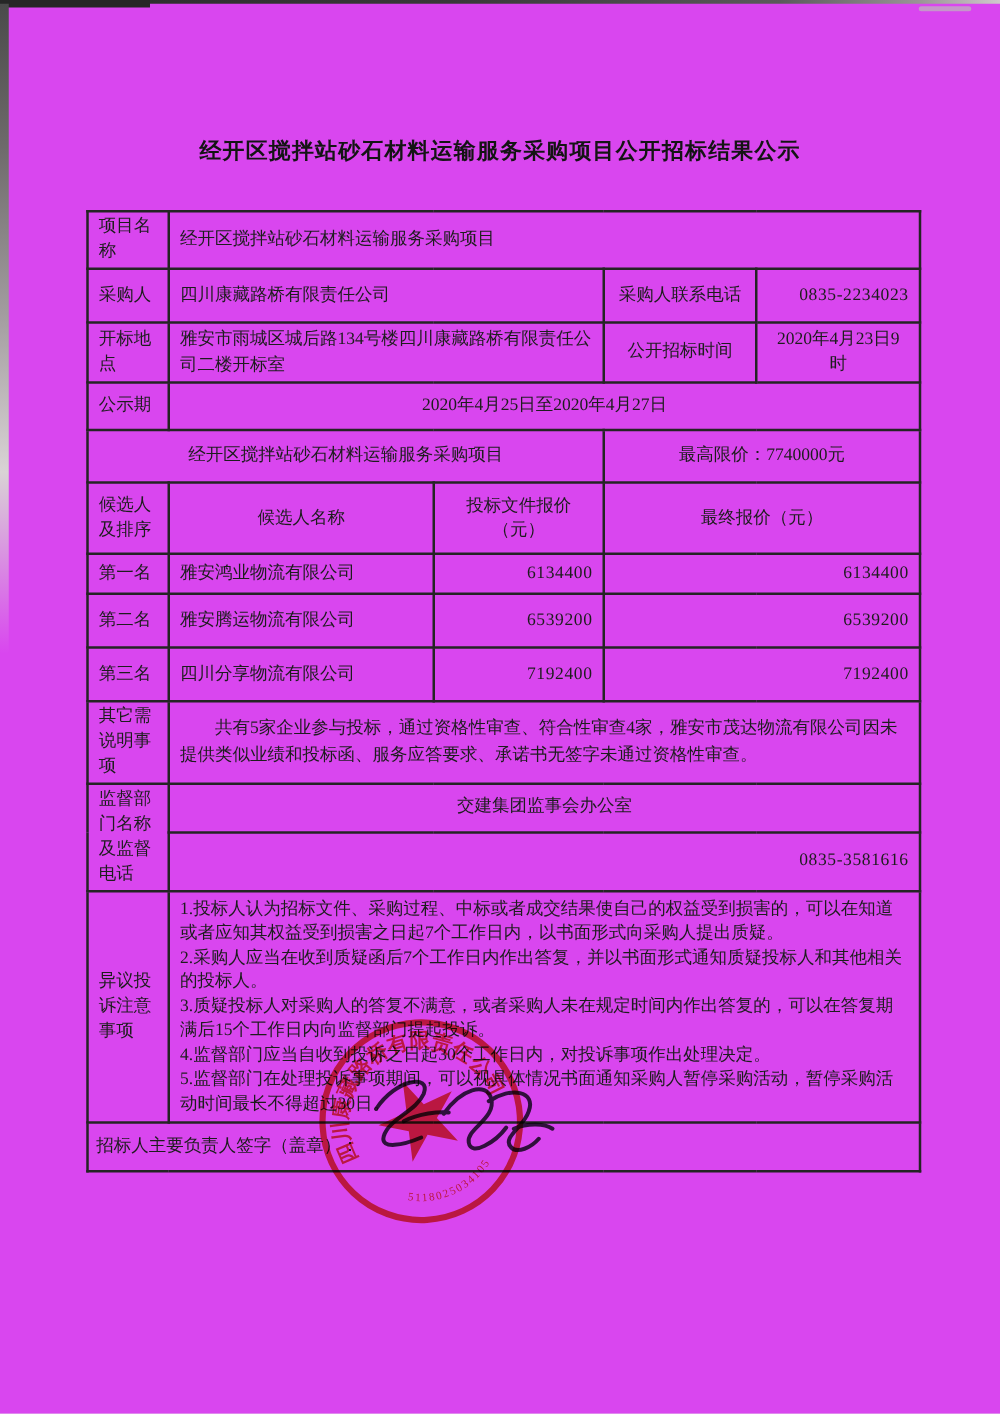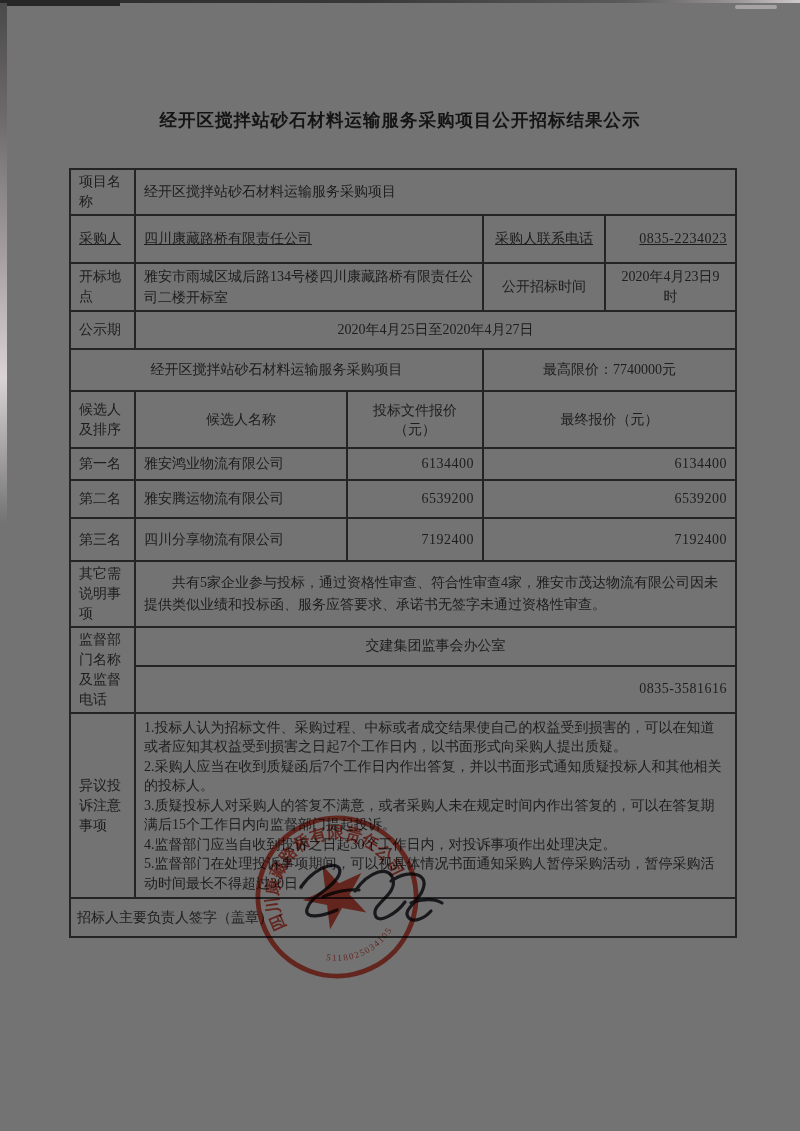--- a/index.html
+++ b/index.html
@@ -1,21 +1,21 @@
 <!DOCTYPE html>
 <html><head>
 <meta charset="utf-8">
 <style>
   html,body{margin:0;padding:0;}
   body{background:#e9e7e8;}
   .page{
     position:relative;
     width:800px;height:1131px;
     margin:0 auto;
-    background:#737373;
+    background:#d946ef;
     overflow:hidden;
     font-family:"Liberation Serif","DejaVu Serif",serif;
     color:#1d1d1d;
   }
   
   .edge-top{position:absolute;top:0;left:0;width:800px;height:3px;
     background:linear-gradient(90deg,#2b2b2b 0%,#383838 45%,#5a5a5a 78%,#9a9596 92%,#cfc9cb 100%);}
   .edge-corner{position:absolute;top:0;left:0;width:120px;height:6px;background:#262626;}
   .edge-left{position:absolute;top:3px;left:0;width:7px;height:520px;
     background:linear-gradient(180deg,#4a4a4a 0%,#6e6a6b 22%,#a39da0 48%,#d9d3d5 72%,rgba(251,249,250,0) 100%);}
@@ -35,22 +35,22 @@
     border:2px solid #242424;
     padding:2px 8px;
     vertical-align:middle;
     overflow:hidden;
     line-height:20px;
     word-break:break-all;
   }
   td.lab{padding:2px 3px;text-align:left;}
   td.ctr{text-align:center;}
   td.num{text-align:right;letter-spacing:.5px;}
-  tr.r1{height:40px;} tr.r2{height:48px;text-decoration:underline;} tr.r3{height:45px;} tr.r4{height:38px;}
-  tr.r5{height:42px;} tr.r6{height:57px;} tr.r7{height:32px;} tr.r8{height:38px;}
+  tr.r1{height:40px;} tr.r2{height:43px;} tr.r3{height:45px;} tr.r4{height:38px;}
+  tr.r5{height:42px;} tr.r6{height:57px;} tr.r7{height:32px;} tr.r8{height:43px;}
   tr.r9{height:43px;} tr.r10{height:57px;} tr.r11a{height:33px;margin-top:44px;} tr.r11b{height:40px;}
   tr.r12{height:185px;} tr.r13{height:39px;}
   .indent-par{text-indent:2em;line-height:22px;}
   .dispute-cell{vertical-align:middle;padding:4px 8px;}
   .dispute-item{line-height:19.5px;text-align:left;}
   .two-line span{display:block;line-height:19px;}
   
   .stamp{position:absolute;left:252px;top:812px;width:170px;height:170px;
     mix-blend-mode:multiply;opacity:.88;pointer-events:none;}
   .signature{position:absolute;left:293px;top:853px;width:155px;height:80px;

